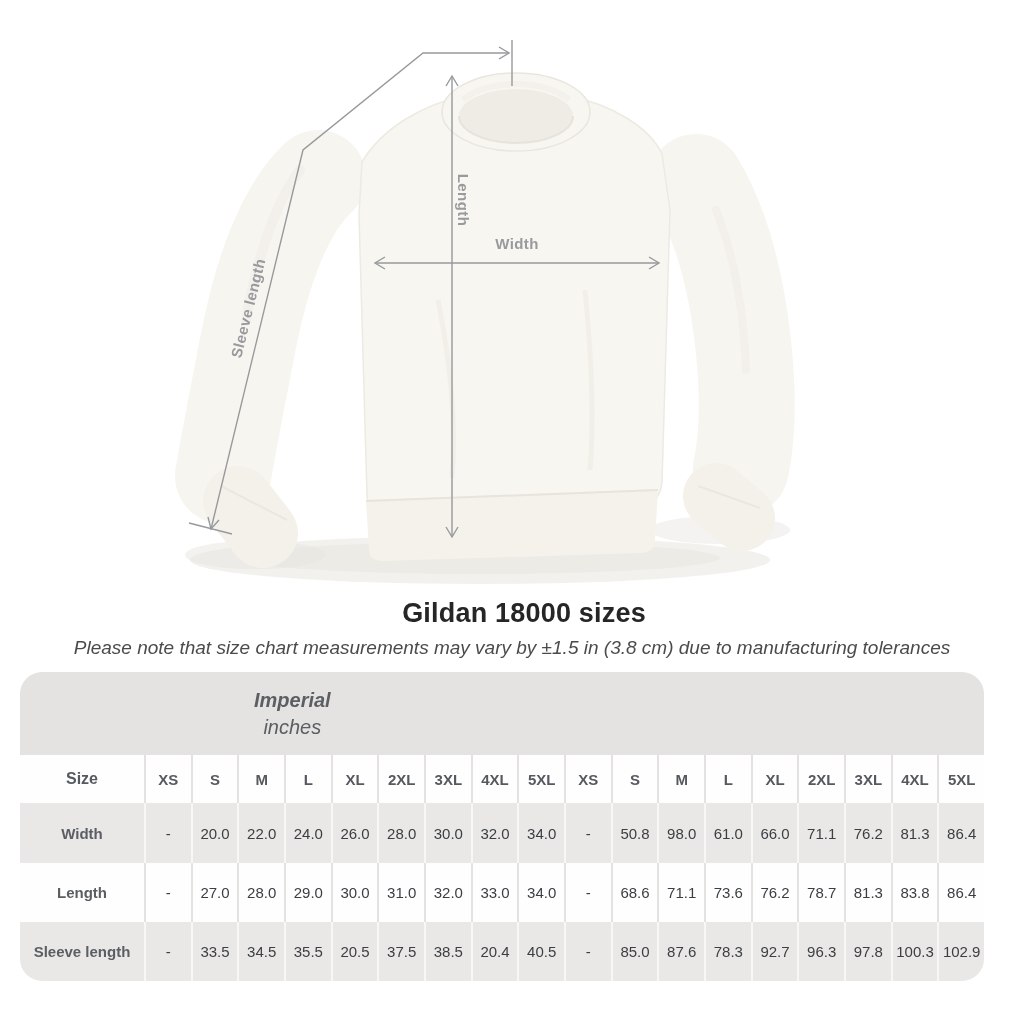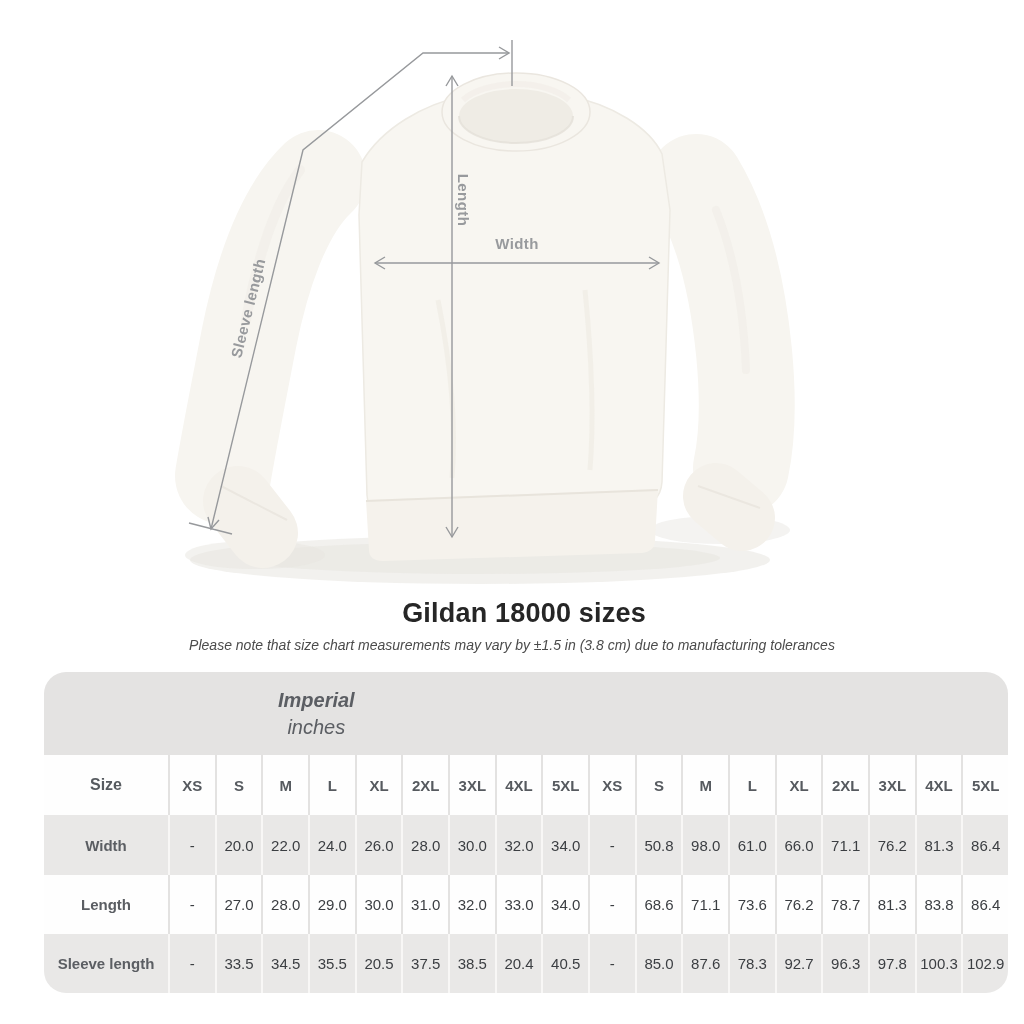--- a/index.html
+++ b/index.html
@@ -12,34 +12,34 @@
   .photo svg { position:absolute; left:0; top:0; }
   .measure-label { position:absolute; color:#989a9d; font-size:15px; font-weight:600;
     letter-spacing:.4px; white-space:nowrap; }
   .lbl-length { left:463px; top:200px; transform:translate(-50%,-50%) rotate(90deg); }
   .lbl-width  { left:517px; top:243px; transform:translate(-50%,-50%); }
   .lbl-sleeve { left:248px; top:308px; transform:translate(-50%,-50%) rotate(-76deg); }
 
   
   .title-block { text-align:center; margin-top:6px; }
   .title-block h1 { font-size:27px; font-weight:bold; color:#262626; letter-spacing:.2px;padding-left:24px; }
-  .title-block .note { margin-top:8px; font-size:14px; font-style:italic; color:#4b4b4b; }
+  .title-block .note { margin-top:8px; font-size:19px; font-style:italic; color:#4b4b4b; }
 
   
-  .size-table { position:absolute; left:44px; top:672px; width:964px;
+  .size-table { position:absolute; left:20px; top:672px; width:964px;
     border-radius:22px; overflow:hidden; background:#fefefe; }
   .unit-band { display:flex; background:#e4e3e2; height:83px; }
   .unit-cell { display:flex; flex-direction:column; align-items:center; justify-content:center; }
   .unit-cell.imperial { flex:0 0 56.5%; }
   .unit-cell.metric   { flex:0 0 43.5%; }
   .unit-name { font-size:20px; font-weight:bold; font-style:italic; color:#5b5e63; }
   .unit-sub  { font-size:20px; font-style:italic; color:#5b5e63; margin-top:4px; }
 
   .trow { display:grid; grid-template-columns:124px repeat(18, 1fr); }
-  .trow.header-row { height:60px; background:#fefefe; }
+  .trow.header-row { height:48px; background:#fefefe; }
   .trow.r-gray  { background:#e9e8e7; }
   .trow.r-white { background:#fefefe; }
   .trow.r0 { height:60px; } .trow.r1 { height:59px; } .trow.r2 { height:59px; }
   .tcell { display:flex; align-items:center; justify-content:center;
     font-size:15px; color:#3b3e42; }
   .trow .tcell + .tcell { border-left:2px solid #e3e2e1; }
   .trow.r-gray .tcell + .tcell { border-left:2px solid #f8f7f6; }
   .tcell.lbl { font-weight:bold; color:#5b5e63; }
   .header-row .tcell { font-weight:bold; color:#565a5f; }
   .header-row .tcell.lbl { font-size:16px; }

